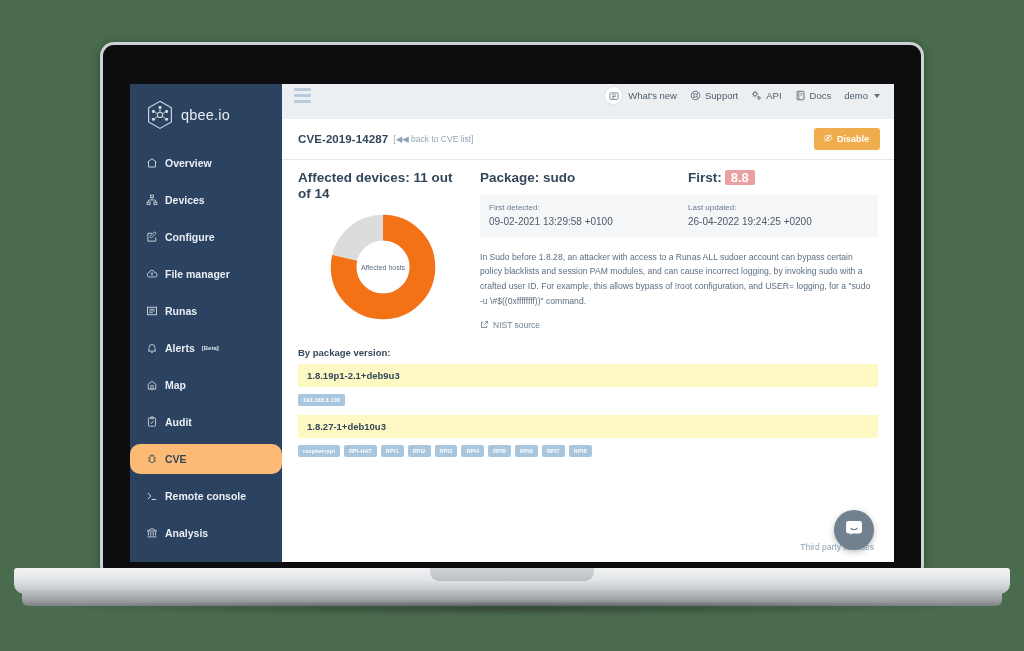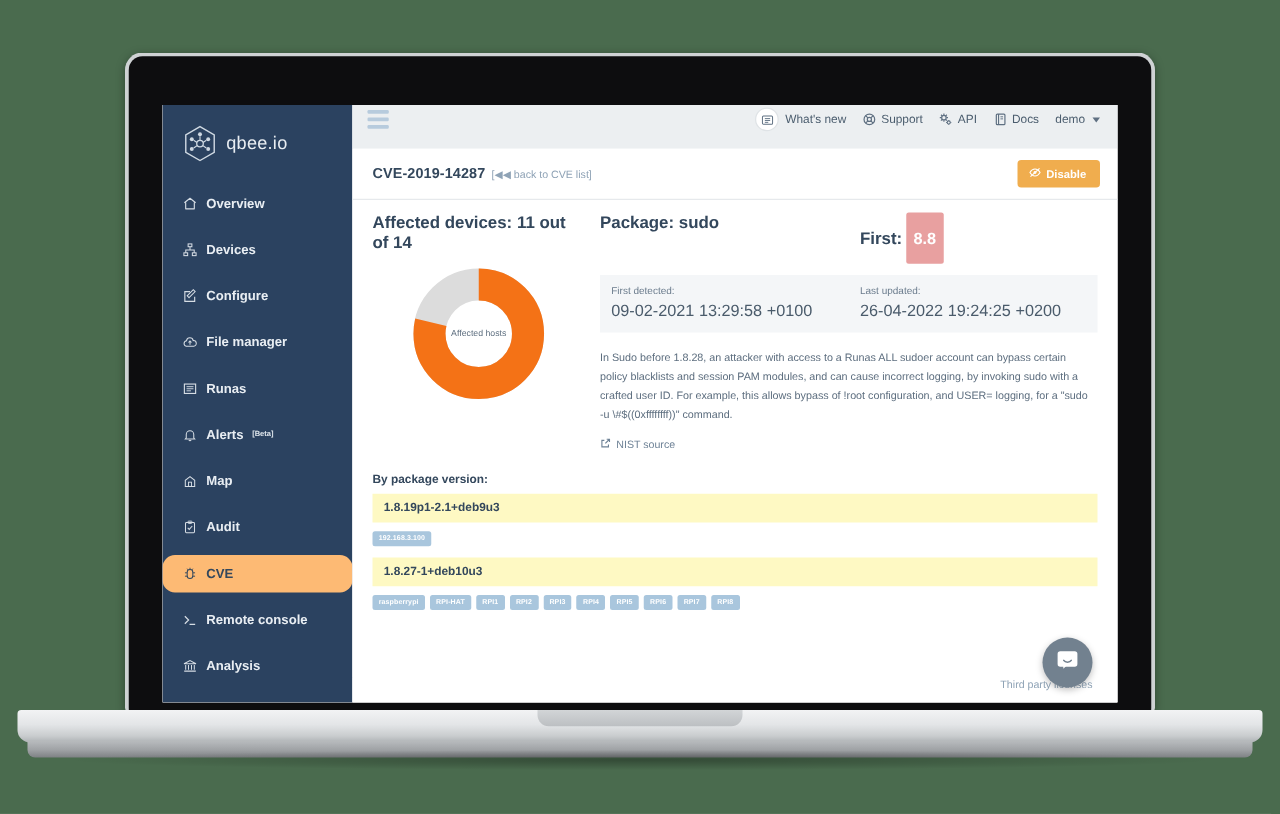--- a/index.html
+++ b/index.html
@@ -128,25 +128,25 @@
   .content { padding: 10px 16px 0 16px; background: #fff; flex: 1; }
   .cols { display: flex; gap: 0; }
   .col-left { width: 182px; flex: 0 0 182px; padding-right: 12px; }
   .col-right { flex: 1; min-width: 0; }
 
   h2.sect { font-size: 13.5px; font-weight: 700; color: #33475c; line-height: 1.18; }
 
   .meta-row { display: flex; margin-top: 9px; background: #f4f6f8; }
   .meta-box { flex: 1; padding: 7px 9px 8px 9px; }
   .meta-label { font-size: 8px; color: #6b7c8d; line-height: 1.45; }
-  .meta-value { font-size: 13px; color: #4a5b6b; line-height: 1.5; }
+  .meta-value { font-size: 10px; color: #4a5b6b; line-height: 1.5; }
 
   .score-badge {
     display: inline-block; background: #e8a0a0; color: #fff;
-    padding: 13px 6px; border-radius: 2px; font-size: 13px; font-weight: 700;
+    padding: 0 6px; border-radius: 2px; font-size: 13px; font-weight: 700;
     margin-left: 3px;
   }
   .head-flex { display: flex; }
   .head-pkg { flex: 1; }
   .head-score { width: 190px; flex: 0 0 190px; }
 
   .desc { font-size: 8.6px; color: #5d6e7f; line-height: 1.72; margin-top: 13px; padding-right: 4px; }
   .nist { display: inline-flex; align-items: center; gap: 4px; margin-top: 11px; font-size: 8.5px; color: #6e8296; cursor: pointer; }
   .nist svg { width: 9px; height: 9px; fill: none; stroke: #6e8296; stroke-width: 1.6; }
 

